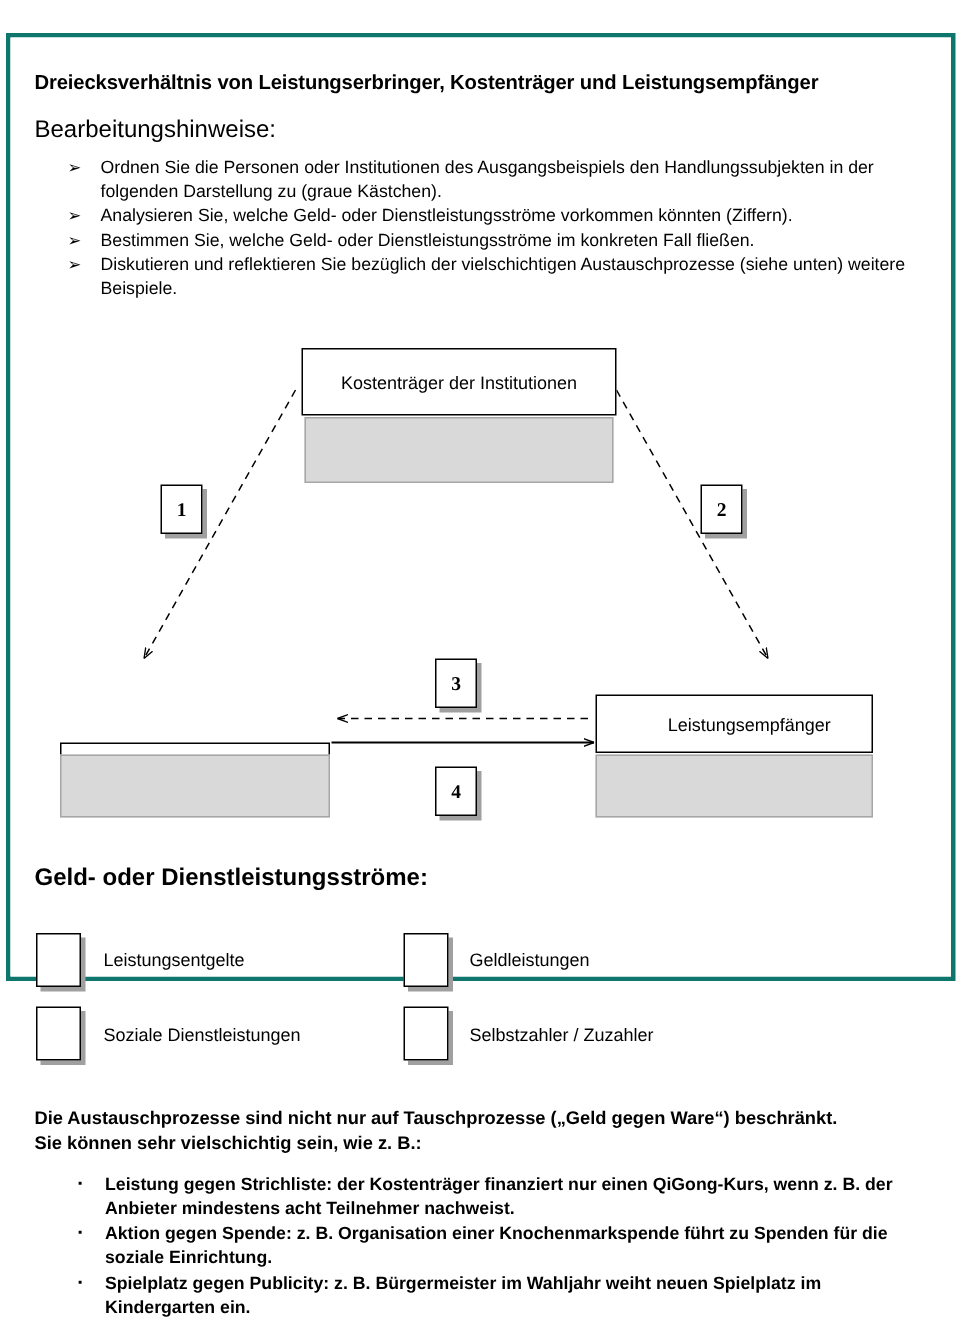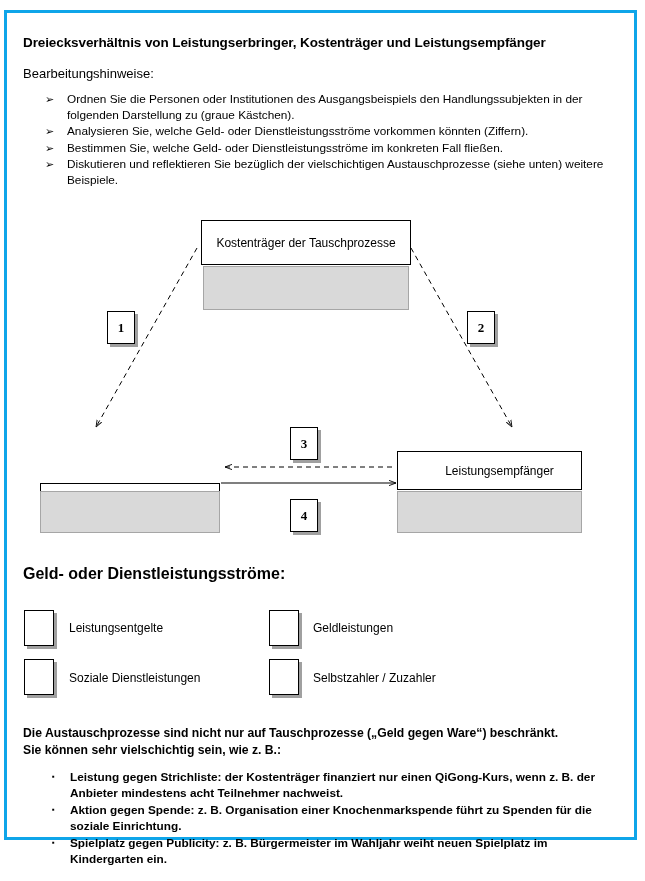--- a/index.html
+++ b/index.html
@@ -18,25 +18,25 @@
     position: relative;
     width: 645px;
     height: 881px;
     box-sizing: border-box;
     background: #ffffff;
   }
   
   #frame {
     position: absolute;
     left: 4px;
-    top: 10px;
+    top: 22px;
     width: 633px;
-    height: 830px;
-    box-sizing: border-box;
-    border: 3px solid #0ea5e9;
+    height: 632px;
+    box-sizing: border-box;
+    border: 3px solid #0f766e;
     background: #ffffff;
   }
   #frame-inner {
     position: absolute;
     left: 0px;
     top: 0px;
     right: 0px;
     bottom: 0px;
     border: 1px solid #ffffff;
     box-sizing: border-box;
@@ -48,21 +48,21 @@
     top: 22px;
     font-size: 13.5px;
     font-weight: bold;
     letter-spacing: -0.1px;
     white-space: nowrap;
   }
   .subtitle {
     position: absolute;
     left: 16px;
     top: 53px;
-    font-size: 13px;
+    font-size: 16px;
   }
 
   
   .arrow-list {
     position: absolute;
     left: 38px;
     top: 79px;
     width: 570px;
   }
   .arrow-item {
@@ -224,21 +224,21 @@
       <path d="M190,235 L89,414" fill="none" stroke="#000000" stroke-width="1" stroke-dasharray="5,4" marker-end="url(#ah-dash)"></path>
 
       <path d="M404,235 L505,414" fill="none" stroke="#000000" stroke-width="1" stroke-dasharray="5,4" marker-end="url(#ah-dash)"></path>
 
       <path d="M385,454 L218,454" fill="none" stroke="#000000" stroke-width="1" stroke-dasharray="5,4" marker-end="url(#ah-dash)"></path>
 
       <path d="M214,470 L389,470" fill="none" stroke="#000000" stroke-width="1.2" marker-end="url(#ah-solid)"></path>
     </svg>
 
     <div class="node-white" style="left:194px; top:207px; width:210px; height:45px;">
-      <span>Kostenträger der Tauschprozesse</span>
+      <span>Kostenträger der Institutionen</span>
     </div>
     <div class="node-grey" style="left:196px; top:253px; width:206px; height:44px;"></div>
 
     <div class="node-white" style="left:33px; top:438px; width:180px; height:39px;margin-top:32px;">
       <span>Leistungserbringer</span>
     </div>
     <div class="node-grey" style="left:33px; top:478px; width:180px; height:42px;"></div>
 
     <div class="node-white" style="left:390px; top:438px; width:185px; height:39px;padding-left:20px;">
       <span>Leistungsempfänger</span>

